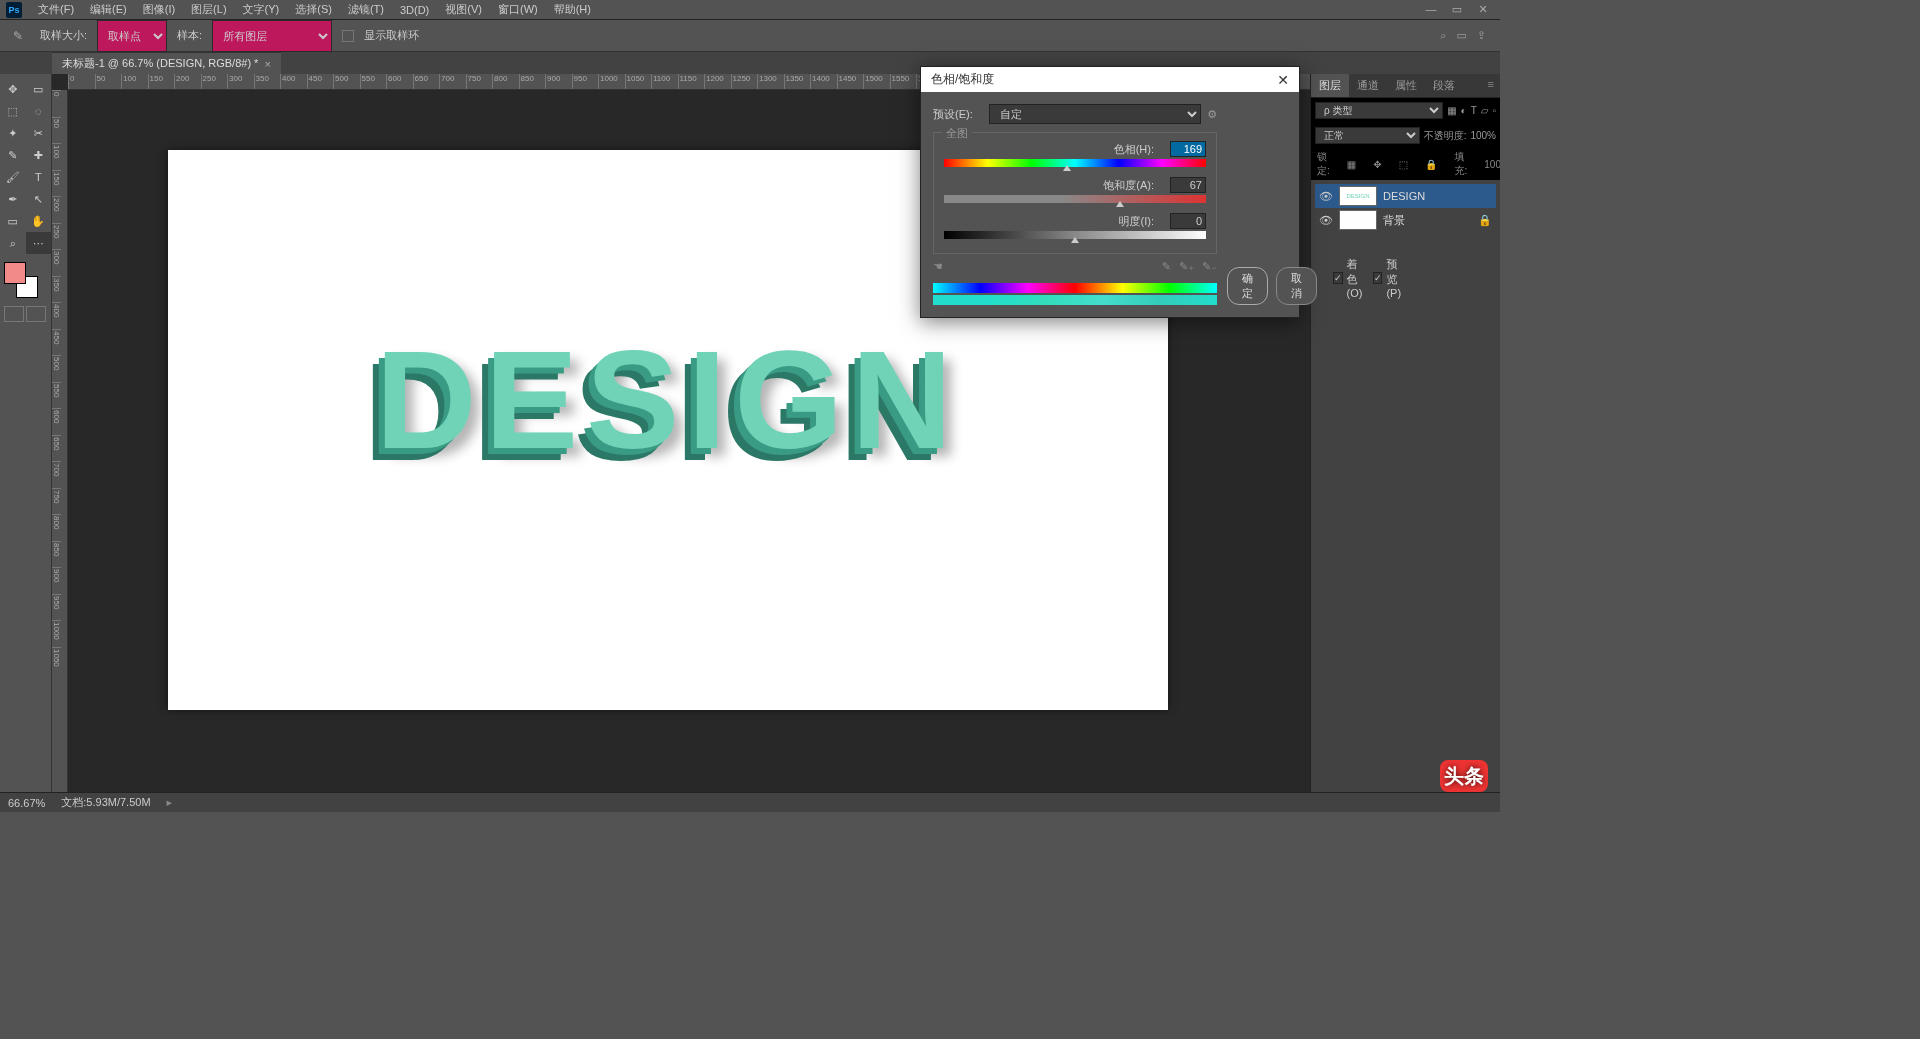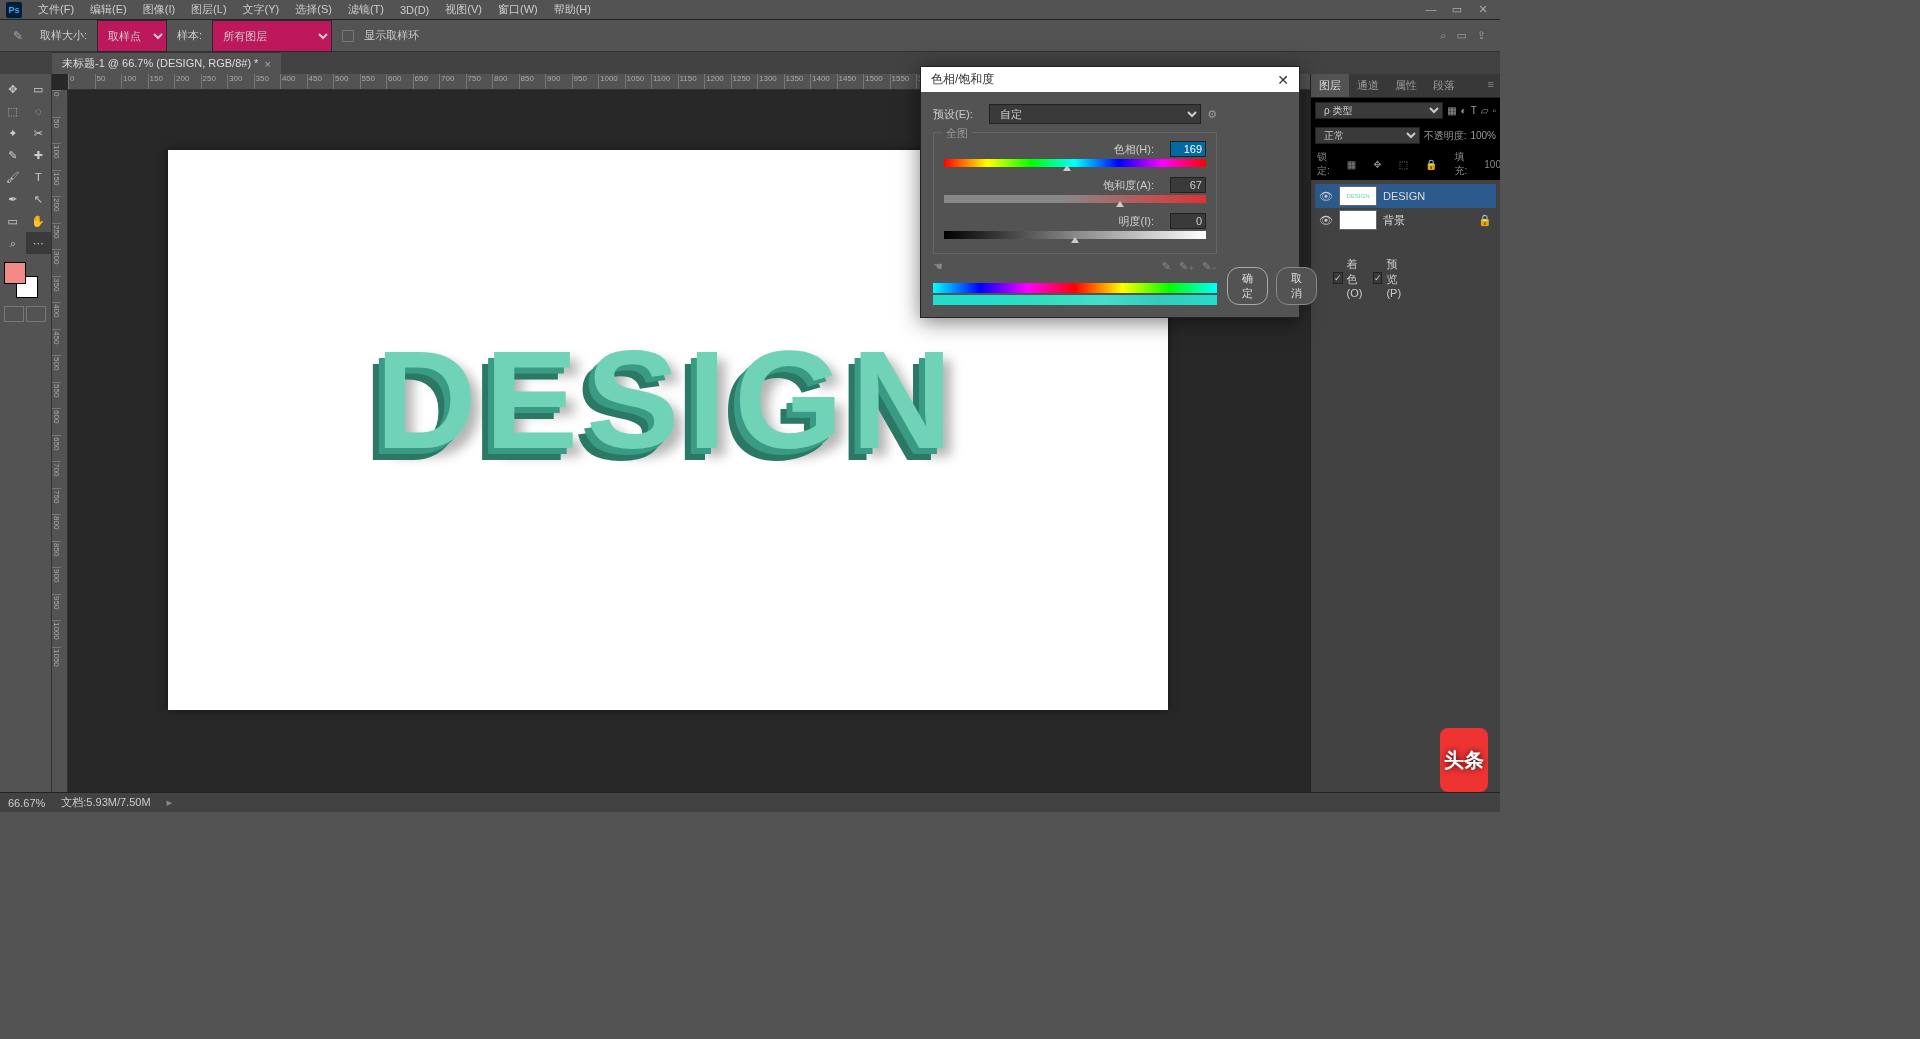--- a/index.html
+++ b/index.html
@@ -105,21 +105,21 @@
 .spectrum-bars { margin-top: 4px; }
 .spectrum { height: 10px; background: linear-gradient(to right, cyan, blue, magenta, red, yellow, lime, cyan); margin-bottom: 2px; }
 .spectrum2 { height: 10px; background: linear-gradient(to right, #2dc, #2dc 20%, #3db, #4dc, #3cb, #2dc); }
 
 
 .statusbar { position: absolute; bottom: 0; left: 0; right: 0; height: 20px; background: #424242; border-top: 1px solid #222; display: flex; align-items: center; padding: 0 8px; font-size: 11px; color: #ccc; gap: 16px; }
 .statusbar .arrow { color: #888; }
 
 
 .watermark { position: absolute; bottom: 20px; right: 12px; color: #fff; font-size: 30px; font-weight: bold; display: flex; align-items: center; gap: 8px; text-shadow: 0 0 6px rgba(0,0,0,0.8); }
-.wm-logo { background: #e33; width: 48px; height: 64px; border-radius: 8px; display: flex; align-items: center; justify-content: center; font-size: 20px; color: #fff; }
+.wm-logo { background: #e33; width: 48px; height: 32px; border-radius: 8px; display: flex; align-items: center; justify-content: center; font-size: 20px; color: #fff; }
 
 
 .ic { font-family: Arial; font-size: 12px; }
 </style>
 </head>
 <body>
 
 <div class="menubar">
   <div class="ps-logo">Ps</div>
   <div class="menu-item">文件(F)</div>

